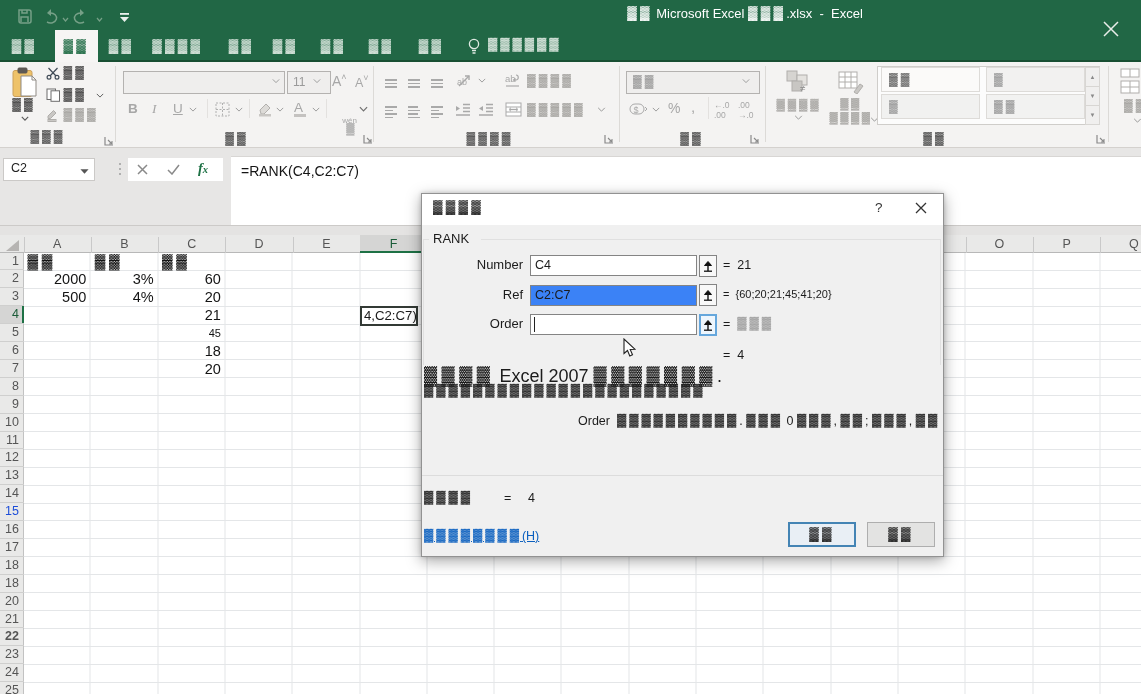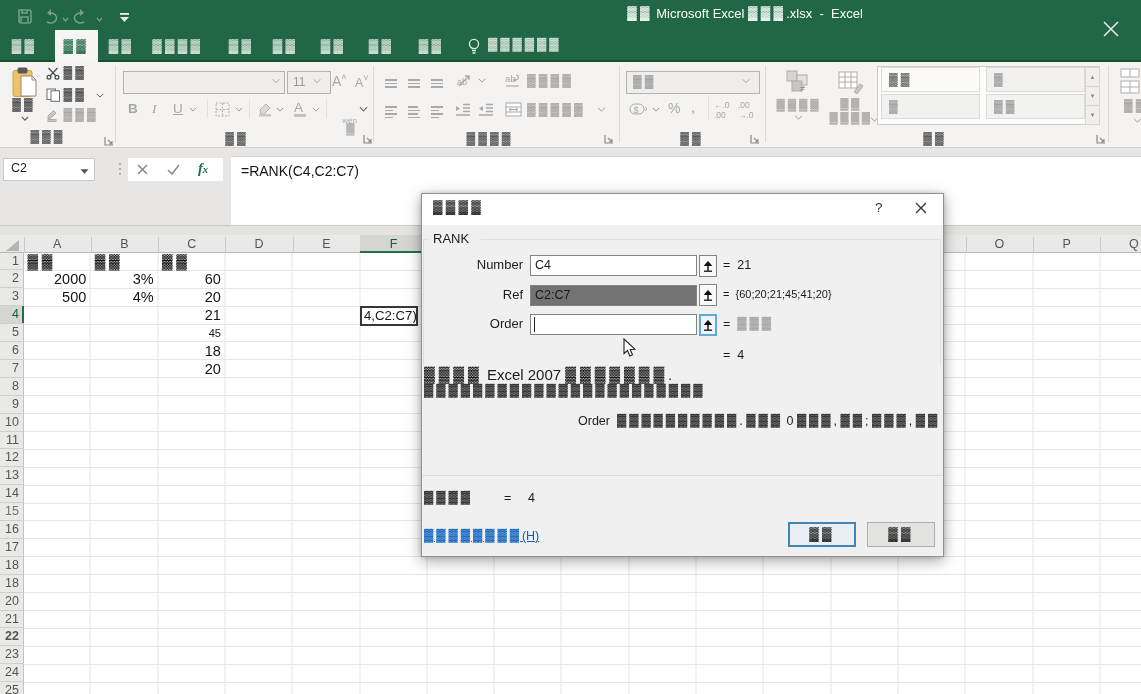--- a/index.html
+++ b/index.html
@@ -424,21 +424,21 @@
 <div class="ab" style="position:absolute;left:0px;top:413.6px;width:19px;height:17.9px;color:#555;font-size:12.5px;text-align:right;line-height:17.9px;">10</div>
 <div class="ab" style="position:absolute;left:0px;top:430.5px;width:23.5px;height:1px;background:#cfcfce;"></div>
 <div class="ab" style="position:absolute;left:0px;top:431.5px;width:19px;height:17.9px;color:#555;font-size:12.5px;text-align:right;line-height:17.9px;">11</div>
 <div class="ab" style="position:absolute;left:0px;top:448.4px;width:23.5px;height:1px;background:#cfcfce;"></div>
 <div class="ab" style="position:absolute;left:0px;top:449.4px;width:19px;height:17.9px;color:#555;font-size:12.5px;text-align:right;line-height:17.9px;">12</div>
 <div class="ab" style="position:absolute;left:0px;top:466.3px;width:23.5px;height:1px;background:#cfcfce;"></div>
 <div class="ab" style="position:absolute;left:0px;top:467.3px;width:19px;height:17.9px;color:#555;font-size:12.5px;text-align:right;line-height:17.9px;">13</div>
 <div class="ab" style="position:absolute;left:0px;top:484.2px;width:23.5px;height:1px;background:#cfcfce;"></div>
 <div class="ab" style="position:absolute;left:0px;top:485.2px;width:19px;height:17.9px;color:#555;font-size:12.5px;text-align:right;line-height:17.9px;">14</div>
 <div class="ab" style="position:absolute;left:0px;top:502.1px;width:23.5px;height:1px;background:#cfcfce;"></div>
-<div class="ab" style="position:absolute;left:0px;top:503.1px;width:19px;height:17.9px;color:#737373;font-size:12.5px;text-align:right;line-height:17.9px;">15</div>
+<div class="ab" style="position:absolute;left:0px;top:503.1px;width:19px;height:17.9px;color:#1d4ed8;font-size:12.5px;text-align:right;line-height:17.9px;">15</div>
 <div class="ab" style="position:absolute;left:0px;top:520.0px;width:23.5px;height:1px;background:#cfcfce;"></div>
 <div class="ab" style="position:absolute;left:0px;top:521.0px;width:19px;height:17.9px;color:#555;font-size:12.5px;text-align:right;line-height:17.9px;">16</div>
 <div class="ab" style="position:absolute;left:0px;top:537.9px;width:23.5px;height:1px;background:#cfcfce;"></div>
 <div class="ab" style="position:absolute;left:0px;top:538.9px;width:19px;height:17.9px;color:#555;font-size:12.5px;text-align:right;line-height:17.9px;">17</div>
 <div class="ab" style="position:absolute;left:0px;top:555.8px;width:23.5px;height:1px;background:#cfcfce;"></div>
 <div class="ab" style="position:absolute;left:0px;top:556.8px;width:19px;height:17.9px;color:#555;font-size:12.5px;text-align:right;line-height:17.9px;">18</div>
 <div class="ab" style="position:absolute;left:0px;top:573.7px;width:23.5px;height:1px;background:#cfcfce;"></div>
 <div class="ab" style="position:absolute;left:0px;top:574.7px;width:19px;height:17.9px;color:#555;font-size:12.5px;text-align:right;line-height:17.9px;">18</div>
 <div class="ab" style="position:absolute;left:0px;top:591.6px;width:23.5px;height:1px;background:#cfcfce;"></div>
 <div class="ab" style="position:absolute;left:0px;top:592.6px;width:19px;height:17.9px;color:#555;font-size:12.5px;text-align:right;line-height:17.9px;">20</div>
@@ -482,21 +482,21 @@
 <svg width="10" height="12" viewBox="0 0 10 12">
       <g stroke="#111" fill="#111">
         <path d="M5 11 V4" stroke-width="1.4" fill="none"></path>
         <path d="M5 1.5 L8.5 5.5 H1.5 z"></path>
         <path d="M1 11.2 h8" stroke-width="1.3"></path>
       </g>
     </svg>
   </div>
 <div class="ab" style="position:absolute;left:723px;top:258px;width:215px;height:16px;font-size:12.5px;color:#1b1b1b;"> = &nbsp;21</div>
 <div class="ab" style="position:absolute;left:440px;top:286.5px;width:83px;height:16px;font-size:13px;color:#1b1b1b;text-align:right;">Ref</div>
-<div class="ab" style="position:absolute;left:530px;top:284.5px;width:167px;height:21px;background:#737373;border:1px solid #848484;box-sizing:border-box;font-size:12.5px;color:#1b1b1b;line-height:19px;padding-left:4px;">C2:C7</div>
+<div class="ab" style="position:absolute;left:530px;top:284.5px;width:167px;height:21px;background:#3b82f6;border:1px solid #848484;box-sizing:border-box;font-size:12.5px;color:#1b1b1b;line-height:19px;padding-left:4px;">C2:C7</div>
 <div class="ab ct" style="position:absolute;left:699px;top:284.0px;width:17.5px;height:22px;border:1px solid #848484;background:#f8f8f8;box-sizing:border-box;">
 <svg width="10" height="12" viewBox="0 0 10 12">
       <g stroke="#111" fill="#111">
         <path d="M5 11 V4" stroke-width="1.4" fill="none"></path>
         <path d="M5 1.5 L8.5 5.5 H1.5 z"></path>
         <path d="M1 11.2 h8" stroke-width="1.3"></path>
       </g>
     </svg>
   </div>
 <div class="ab" style="position:absolute;left:723px;top:287.5px;width:215px;height:16px;font-size:11px;color:#1b1b1b;"> = &nbsp;{60;20;21;45;41;20}</div>
@@ -507,21 +507,21 @@
       <g stroke="#111" fill="#111">
         <path d="M5 11 V4" stroke-width="1.4" fill="none"></path>
         <path d="M5 1.5 L8.5 5.5 H1.5 z"></path>
         <path d="M1 11.2 h8" stroke-width="1.3"></path>
       </g>
     </svg>
   </div>
 <div class="ab" style="position:absolute;left:723px;top:317px;width:215px;height:16px;font-size:12.5px;color:#1b1b1b;"> = &nbsp;<span style="color:#a0a0a0"><span class="cj">▓▓▓</span></span></div>
 <div class="ab" style="position:absolute;left:534px;top:317px;width:1px;height:15px;background:#222;"></div>
 <div class="ab" style="position:absolute;left:723px;top:348px;width:60px;height:16px;font-size:12.5px;color:#1b1b1b;">= &nbsp;4</div>
-<div class="ab" style="position:absolute;left:424px;top:366px;width:300px;height:16px;font-size:15px;color:#1c1c1c;"><span class="cj">▓▓▓▓</span> Excel 2007 <span class="cj">▓▓▓▓▓▓▓</span>. </div>
+<div class="ab" style="position:absolute;left:424px;top:366px;width:300px;height:16px;font-size:18px;color:#1c1c1c;"><span class="cj">▓▓▓▓</span> Excel 2007 <span class="cj">▓▓▓▓▓▓▓</span>. </div>
 <div class="ab" style="position:absolute;left:424px;top:384px;width:330px;height:16px;font-size:12.5px;color:#1c1c1c;"><span class="cj">▓▓▓▓▓▓▓▓▓▓▓▓▓▓▓▓▓▓▓▓▓▓▓</span></div>
 <div class="ab" style="position:absolute;left:578px;top:414px;width:370px;height:16px;font-size:12.5px;color:#1c1c1c;">Order&nbsp; <span class="cj">▓▓▓▓▓▓▓▓▓▓</span>. <span class="cj">▓▓▓</span> 0 <span class="cj">▓▓▓</span>, <span class="cj">▓▓</span>; <span class="cj">▓▓▓</span>, <span class="cj">▓▓</span></div>
 <div class="ab" style="position:absolute;left:422px;top:475px;width:521px;height:1px;background:#dcdcdc;"></div>
 <div class="ab" style="position:absolute;left:424px;top:491px;width:80px;height:16px;font-size:12.5px;color:#1c1c1c;"><span class="cj">▓▓▓▓</span></div>
 <div class="ab" style="position:absolute;left:504px;top:491px;width:40px;height:16px;font-size:12.5px;color:#1c1c1c;">=</div>
 <div class="ab" style="position:absolute;left:528px;top:491px;width:20px;height:16px;font-size:12.5px;color:#1c1c1c;">4</div>
 <div class="ab" style="position:absolute;left:424px;top:529px;width:160px;height:16px;font-size:12.5px;color:#0a5fbf;text-decoration:underline;"><span class="cj">▓▓▓▓▓▓▓▓</span>(H)</div>
 <div class="ab ct" style="position:absolute;left:788px;top:522px;width:68px;height:25px;background:#e9eff5;border:2px solid #4484b4;box-sizing:border-box;font-size:13px;color:#1b1b1b;">
     <span class="cj">▓▓</span>
   </div>

